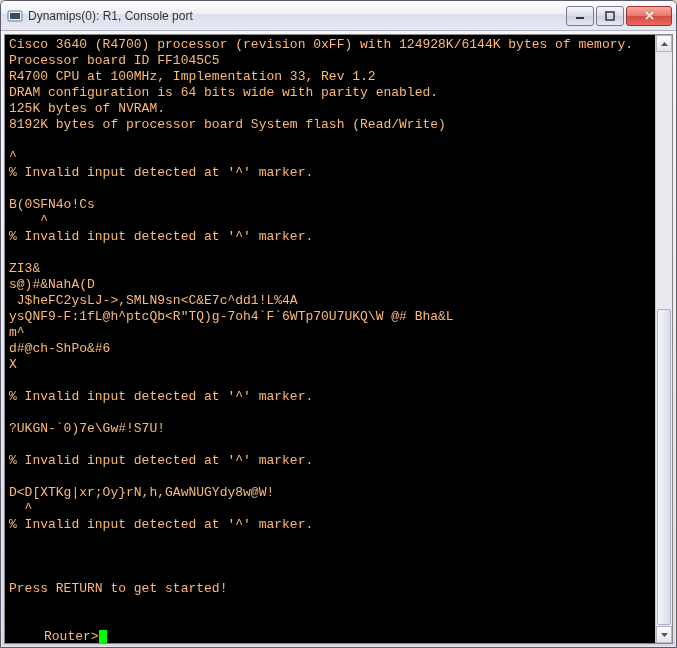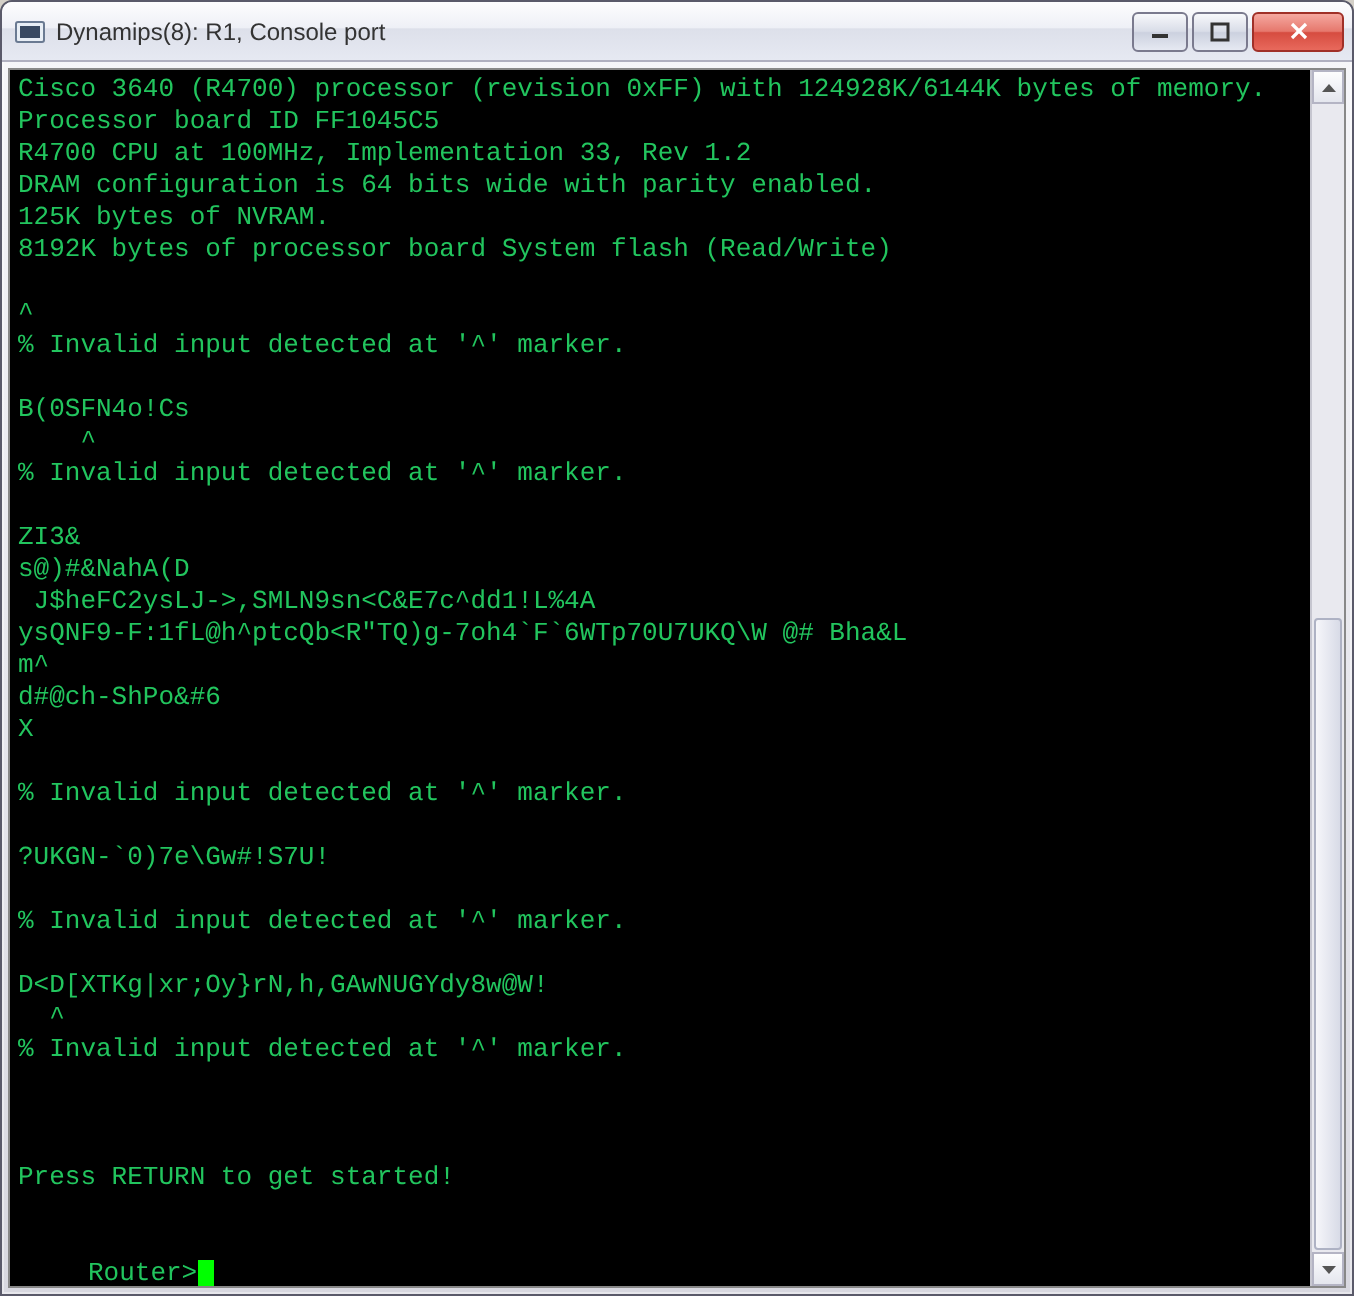--- a/index.html
+++ b/index.html
@@ -76,21 +76,21 @@
       margin: 3px;
       background: #000;
       border: 1px solid #888;
       display: flex;
       flex-direction: row;
       overflow: hidden;
     }
     .terminal {
       flex: 1;
       padding: 2px 2px 2px 4px;
-      color: #22c55e;
+      color: #fdba74;
       font-family: "Consolas", "Courier New", monospace;
       font-size: 13px;
       line-height: 16px;
       white-space: pre;
       overflow: hidden;
     }
     .scrollbar {
       width: 17px;
       background: #f0f0f0;
       display: flex;
@@ -140,21 +140,21 @@
 <body>
 
 <div class="window">
   <div class="titlebar">
     <span class="title-icon">
       <svg width="16" height="16" viewBox="0 0 16 16">
         <rect x="1" y="3" width="14" height="10" rx="1" fill="#e8eef5" stroke="#6a7a92" stroke-width="1"></rect>
         <rect x="3" y="5" width="10" height="6" fill="#3a4a62"></rect>
       </svg>
     </span>
-    <span class="title-text">Dynamips(8): R1, Console port</span>
+    <span class="title-text">Dynamips(0): R1, Console port</span>
     <div class="win-btns">
       <div class="win-btn min">
         <svg width="10" height="10">
             <rect x="1" y="6" width="8" height="2" fill="#333"></rect>
           </svg>
       </div>
       <div class="win-btn max">
         <svg width="10" height="10">
             <rect x="1" y="1" width="8" height="8" fill="none" stroke="#333" stroke-width="1.5"></rect>
           </svg>

